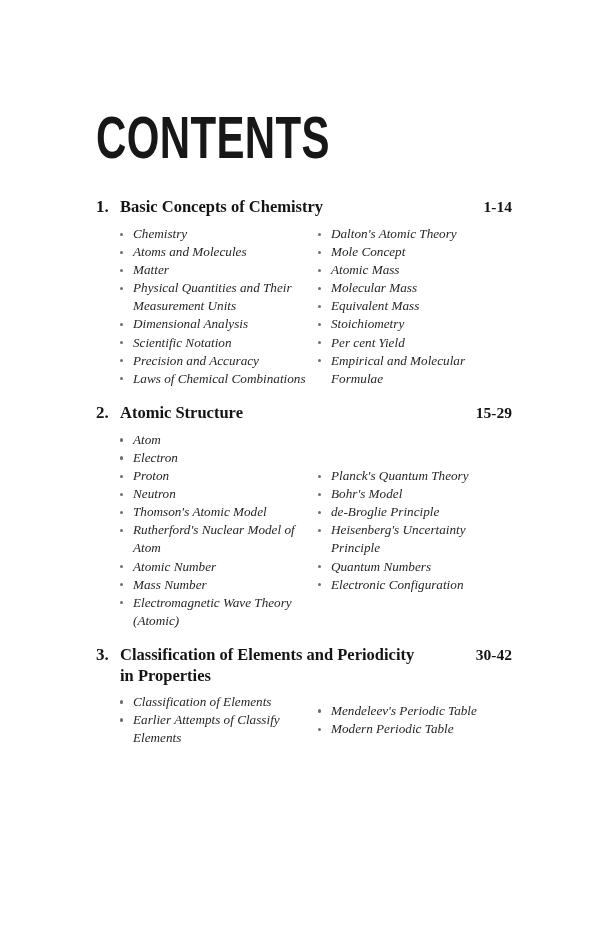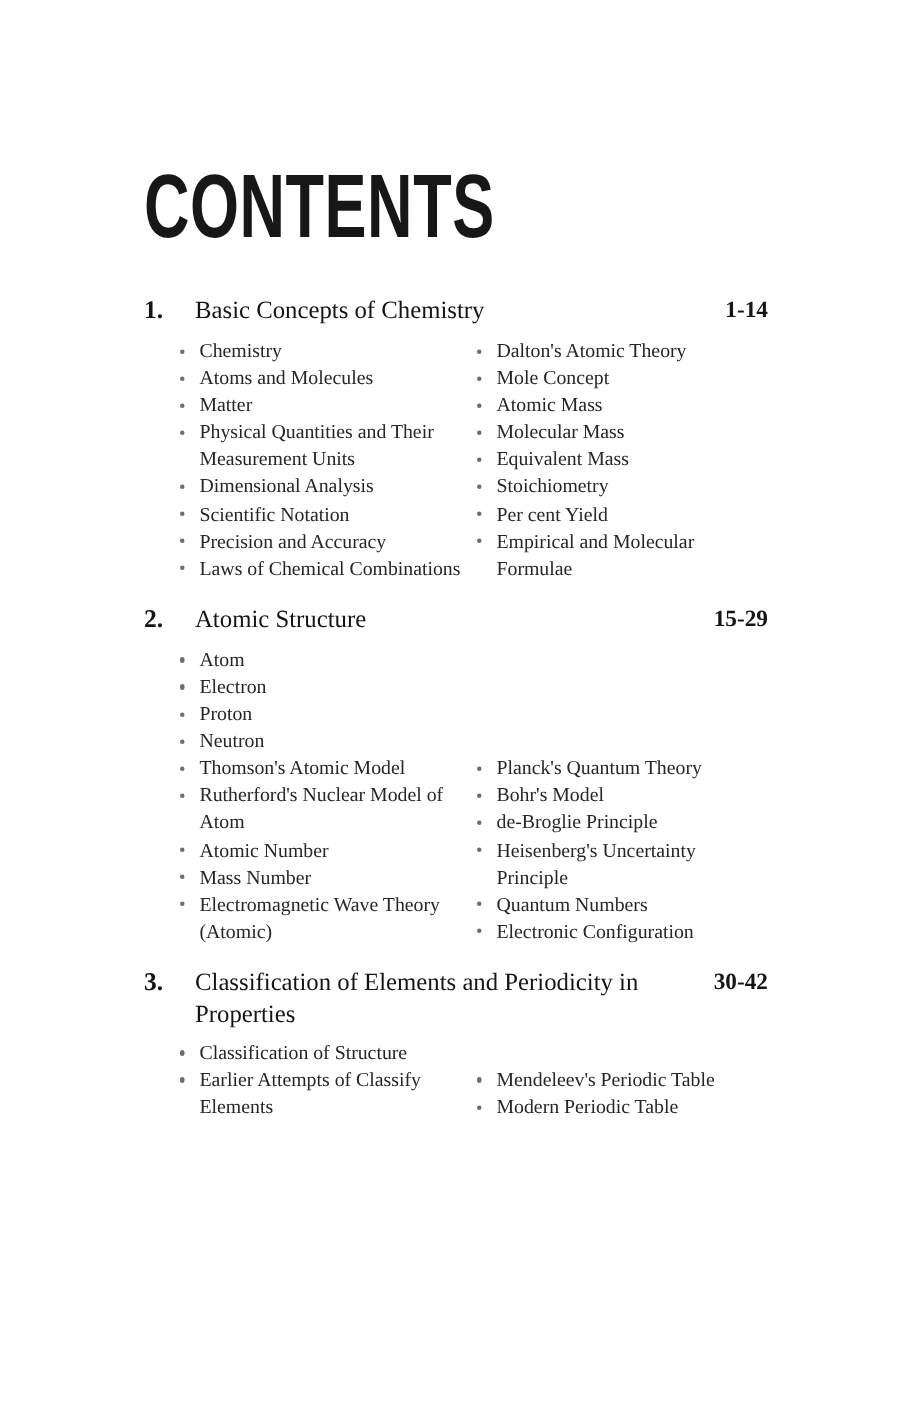--- a/index.html
+++ b/index.html
@@ -59,23 +59,23 @@
     left: 96px;
     top: 0;
     font-family: "Liberation Serif", "DejaVu Serif", serif;
     font-weight: 700;
     font-size: 17px;
     line-height: 22px;
     color: #141414;
   }
   .chapter-title {
     display: block;
-    margin-left: 34px;
-    font-family: "Liberation Serif", "DejaVu Serif", serif;
-    font-weight: 400;
+    margin-left: 24px;
+    font-family: "Liberation Serif", "DejaVu Serif", serif;
+    font-weight: 700;
     font-size: 16.5px;
     line-height: 21px;
     color: #141414;
     max-width: 300px;
   }
   .chapter-pages {
     position: absolute;
     right: 88px;
     top: 0;
     font-family: "Liberation Serif", "DejaVu Serif", serif;
@@ -85,21 +85,22 @@
     color: #141414;
     white-space: nowrap;
   }
 
   
   .topic-cols {
     position: relative;
     margin-top: 7px;
     padding-left: 118px;
     display: flex;
-    align-items: flex-end;
+    align-items: center;
+    font-style: italic;
   }
   .topic-col {
     width: 198px;
     flex: 0 0 198px;
   }
   .topic-col.right {
     margin-left: 0px;
   }
   .topic-list {
     list-style: none;
@@ -298,21 +299,21 @@
         <div class="chapter-head">
           <span class="chapter-num">3.</span>
           <span class="chapter-title">Classification of Elements and Periodicity in Properties</span>
           <span class="chapter-pages">30-42</span>
         </div>
         <div class="topic-cols">
           <div class="topic-col left">
             <ul class="topic-list">
               <li class="topic-item">
                 <span class="topic-bullet"></span>
-                <span class="topic-text">Classification of Structure</span>
+                <span class="topic-text">Classification of Elements</span>
               </li>
               <li class="topic-item">
                 <span class="topic-bullet"></span>
                 <span class="topic-text">Earlier Attempts of Classify Elements</span>
               </li>
             </ul>
           </div>
           <div class="topic-col right">
             <ul class="topic-list">
               <li class="topic-item">

